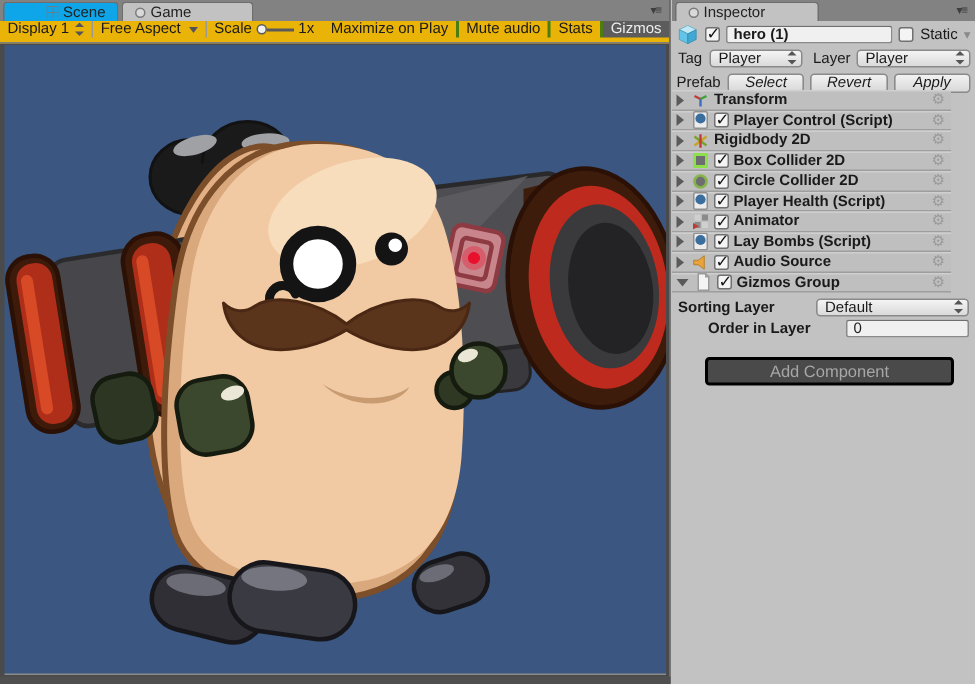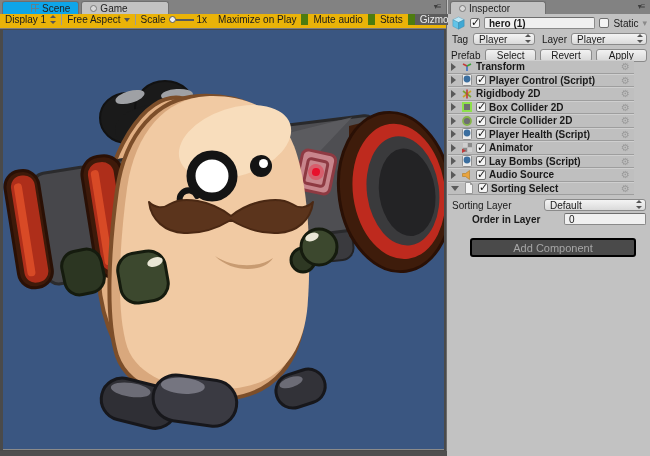--- a/index.html
+++ b/index.html
@@ -15,21 +15,21 @@
   .tab.active{background:#C2C2C2;}
   .tab-icon-grid{width:8px;height:8px;background:
       linear-gradient(#777 1px,transparent 1px),linear-gradient(90deg,#777 1px,transparent 1px);
       background-size:4px 4px;opacity:.8;}
   .tab-icon-dot{width:7px;height:7px;border-radius:50%;background:#D9D9D9;border:1px solid #7A7A7A;}
   .panel-menu{position:absolute;right:2px;top:2px;width:14px;height:10px;color:#3E3E3E;font-size:8px;line-height:10px;text-align:center;}
   .panel-menu::before{content:"\25BE\2261";letter-spacing:-1px;}
   .toolbar{position:absolute;left:0;top:14px;right:0;height:15px;background:#eab308;border-bottom:1px solid #7E7E7E;
            display:flex;align-items:flex-start;}
   .tb-cell{display:flex;align-items:center;gap:3px;padding:0 5px;border-right:1px solid #9A9A9A;white-space:nowrap;}
-  .tb-btn{display:flex;align-items:center;padding:0 5px;border-right:7px solid #4d7c0f;white-space:nowrap;}
+  .tb-btn{display:flex;align-items:center;padding:0 5px;border-right:2px solid #4d7c0f;white-space:nowrap;}
   .tb-btn.pressed{background:#5C5C5C;color:#EDEDED;border-right:none;}
   .tb-spacer{flex:1;border-right:1px solid #9A9A9A;}
   .pop{position:relative;width:7px;height:9px;flex:0 0 auto;}
   .pop::before{content:"";position:absolute;left:1px;top:0;border-left:3px solid transparent;border-right:3px solid transparent;border-bottom:3px solid #555;}
   .pop::after{content:"";position:absolute;left:1px;bottom:0;border-left:3px solid transparent;border-right:3px solid transparent;border-top:3px solid #555;}
   .caret{width:0;height:0;border-left:3px solid transparent;border-right:3px solid transparent;border-top:4px solid #555;}
   .slider{display:flex;align-items:center;gap:0;}
   .slider .knob{width:7px;height:7px;border-radius:50%;background:#F0F0F0;border:1px solid #5A5A5A;}
   .slider .track{width:18px;height:2px;background:#5A5A5A;}
   .viewport{position:absolute;left:3px;top:30px;width:441px;height:420px;background:#3A5681;border-bottom:1px solid #8A8A8A;overflow:hidden;}
@@ -41,36 +41,36 @@
   .hrow{display:flex;align-items:center;gap:4px;height:14px;}
   .cube{width:15px;height:15px;flex:0 0 auto;}
   .cb{width:10px;height:10px;background:#F4F4F4;border:1px solid #707070;border-radius:2px;position:relative;flex:0 0 auto;}
   .cb.checked::after{content:"\2713";position:absolute;left:0px;top:-3px;font-size:11px;font-weight:bold;color:#111;}
   .namefield{flex:1;height:12px;background:#F0F0F0;border:1px solid #8A8A8A;border-top-color:#6E6E6E;border-radius:2px;
              font-weight:bold;font-size:10px;padding:0 4px;line-height:11px;}
   .dd{height:12px;background:linear-gradient(#F4F4F4,#DADADA);border:1px solid #8A8A8A;border-radius:3px;
       display:flex;padding:0 3px 0 5px;gap:3px;}
   .dd .lbl{flex:1;overflow:hidden;white-space:nowrap;}
   .pbtn{height:13px;background:linear-gradient(#F2F2F2,#D8D8D8);border:1px solid #8A8A8A;border-radius:3px;
-        display:flex;align-items:center;justify-content:center;flex:1;}
+        display:flex;align-items:center;justify-content:center;flex:1;font-style:italic;}
   .static-arrow{color:#8A8A8A;font-size:9px;}
   
   .comps{position:absolute;left:0;top:60px;right:16px;}
   .comp-row{height:13.5px;display:flex;align-items:center;gap:3px;padding:0 4px 0 3px;
             background:#BFBFBF;border-top:1px solid #CFCFCF;border-bottom:1px solid #9E9E9E;}
   .fold{width:0;height:0;border-top:4px solid transparent;border-bottom:4px solid transparent;border-left:5px solid #5A5A5A;flex:0 0 6px;}
   .fold.open{border-left:4px solid transparent;border-right:4px solid transparent;border-top:5px solid #5A5A5A;border-bottom:none;}
   .cicon{width:13px;height:12px;flex:0 0 13px;display:flex;align-items:center;justify-content:center;}
   .clabel{font-weight:bold;flex:1;white-space:nowrap;overflow:hidden;}
   .gear{flex:0 0 12px;text-align:right;}
   .gear::before{content:"\2699";color:#9A9A9A;font-size:10px;}
   
   .sg-body{position:absolute;left:0;top:196px;right:0;padding:2px 4px;}
   .sg-row{display:flex;align-items:center;height:14px;gap:4px;}
-  .sg-row .sg-label{width:88px;white-space:nowrap;}
+  .sg-row .sg-label{width:88px;white-space:nowrap;font-weight:bold;}
   .sg-row .ctrl{flex:1;}
   .field{height:12px;background:#F0F0F0;border:1px solid #8A8A8A;border-top-color:#6E6E6E;border-radius:2px;
          padding:0 4px;line-height:11px;}
   .add-comp{position:absolute;left:22px;right:14px;top:238px;height:19px;background:#4A4A4A;border:2px solid #000000;
             border-radius:3px;color:#A6A6A6;display:flex;align-items:center;justify-content:center;font-size:11px;}
   .bold{font-weight:bold;margin-left:20px;}
 </style>
 </head>
 <body>
 
@@ -375,21 +375,21 @@
 
       <div class="comp-row">
         <span class="fold open"></span>
         <span class="cicon">
           <svg width="12" height="12" viewBox="0 0 12 12">
               <path d="M2.5 0.5 L7.5 0.5 L9.5 2.5 L9.5 11.5 L2.5 11.5 Z" fill="#F4F4F4" stroke="#9A9A9A"></path>
               <path d="M7.5 0.5 L7.5 2.5 L9.5 2.5" fill="none" stroke="#9A9A9A"></path>
             </svg>
         </span>
         <span class="cb checked"></span>
-        <span class="clabel">Sorting Select</span>
+        <span class="clabel">Gizmos Group</span>
         <span class="gear"></span>
       </div>
     </div>
 
     <div class="sg-body">
       <div class="sg-row">
         <span class="sg-label">Sorting Layer</span>
         <div class="dd ctrl">
           <span class="lbl">Default</span>
           <span class="pop"></span>

